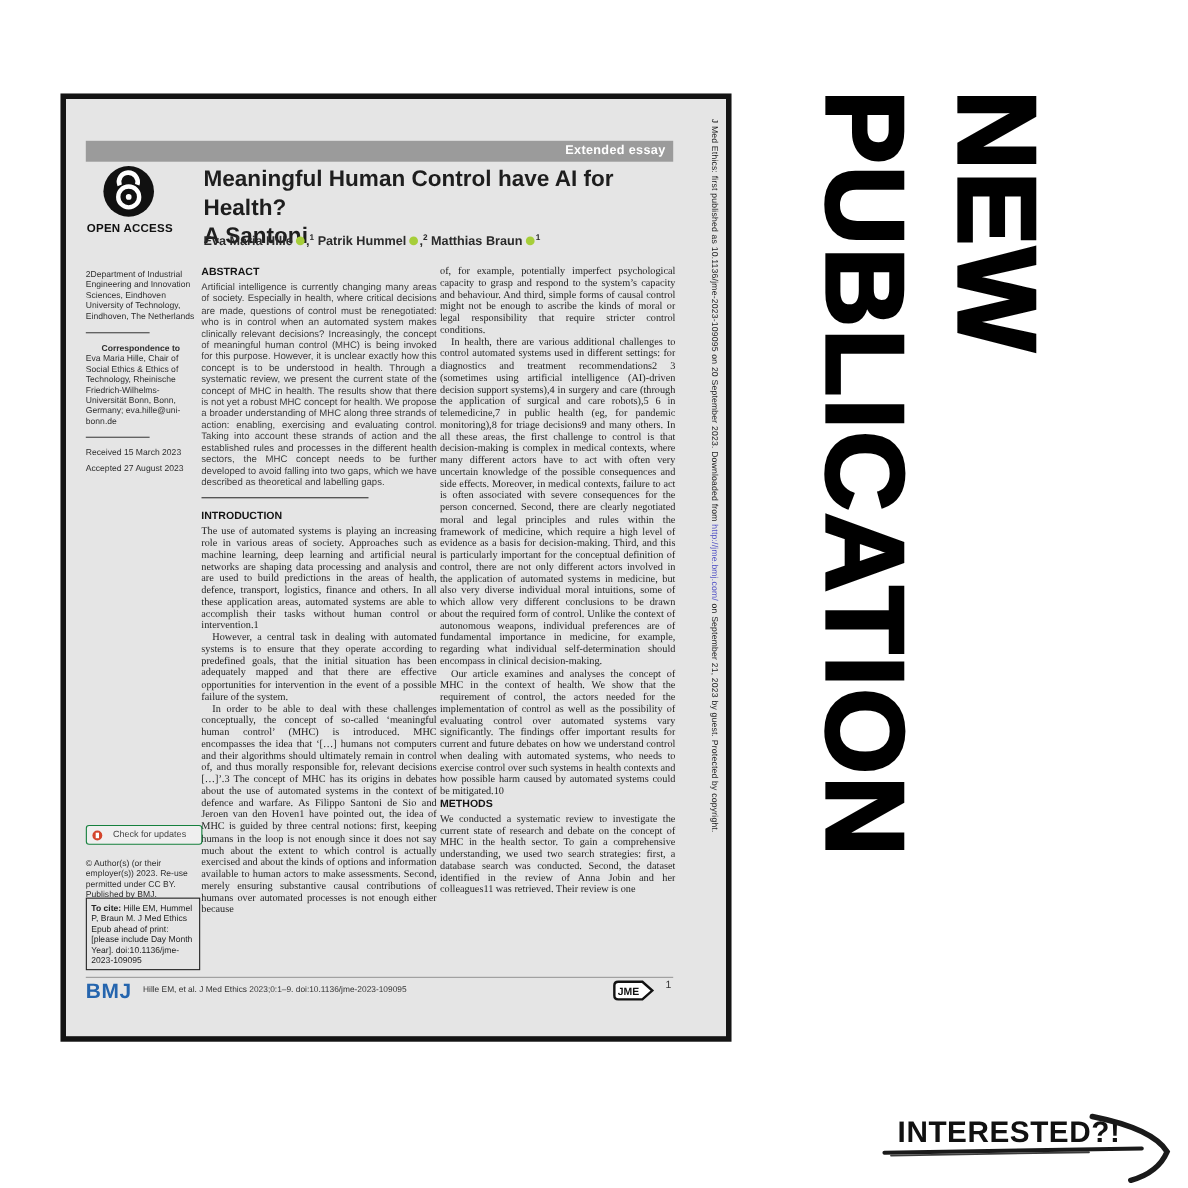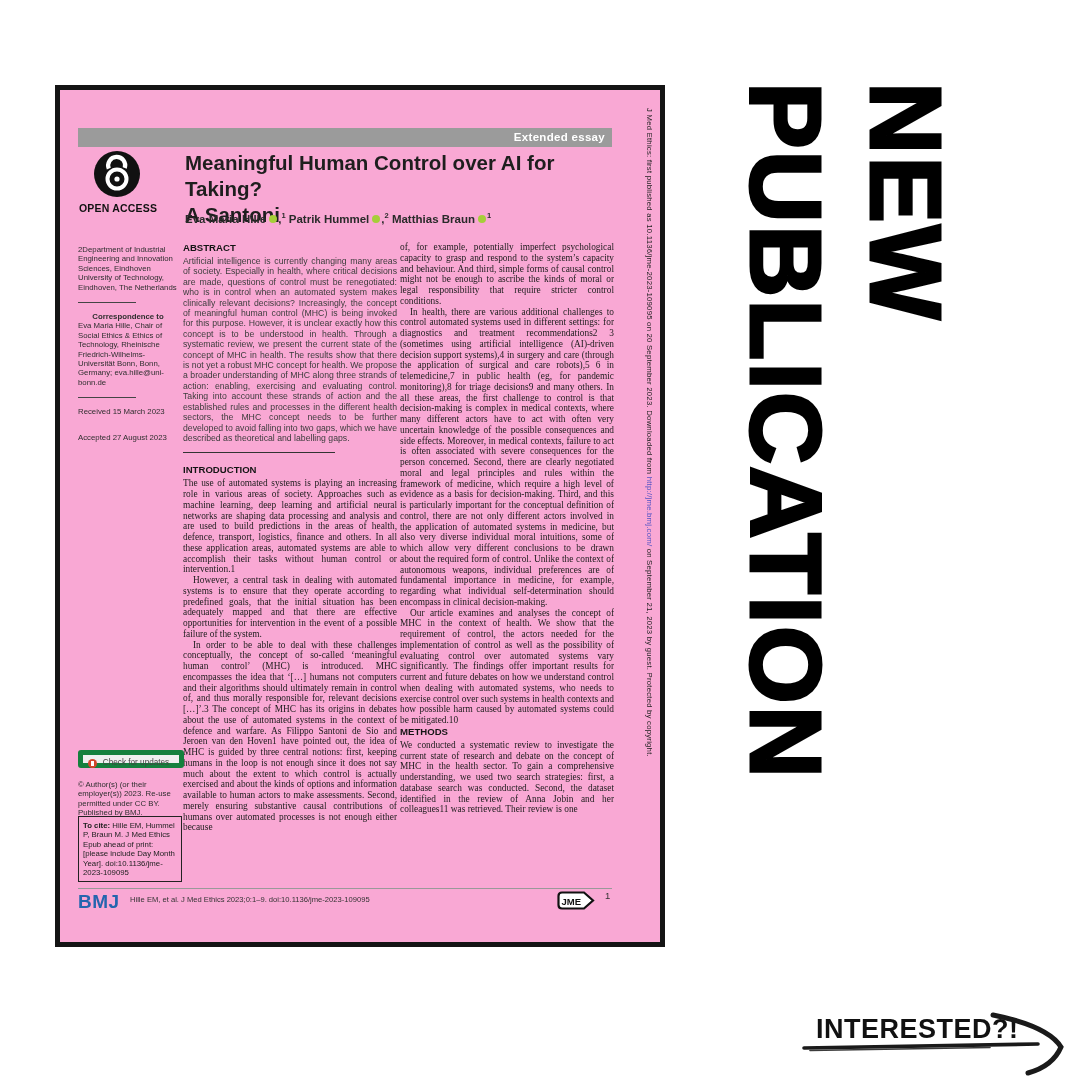--- a/index.html
+++ b/index.html
@@ -5,21 +5,21 @@
   * { margin:0; padding:0; box-sizing:border-box; }
   html,body { background:#fff; }
   #canvas {
     position:relative; width:1080px; height:1080px; background:#ffffff;
     font-family:"Liberation Sans", sans-serif; overflow:hidden;
   }
 
   
   .paper {
     position:absolute; left:55px; top:85px; width:610px; height:862px;
-    background:#f9a8d4; border:5px solid #141414;
+    background:#e5e5e5; border:5px solid #141414;
   }
   .paper * { position:absolute; }
 
   .banner {
     left:18px; top:38px; width:534px; height:19px; background:#9b9b9b;
     text-align:right; padding-right:7px; line-height:19px;
     color:#fff; font-weight:bold; font-size:11.5px; letter-spacing:.3px;
   }
 
   .oa-logo { left:33px; top:60px; width:48px; height:48px; }
@@ -36,21 +36,21 @@
   
   .sidecol { left:18px; top:155px; width:100px; font-size:7.8px; line-height:9.4px;
     color:#2e2e2e; }
   .sidecol p { position:static; margin-bottom:9px; }
   .sidecol .rule { position:static; display:block; width:58px; border-top:1px solid #444;
     margin:10px 0 9px; }
   .b { font-weight:bold;text-align:center; }
 
   .check-btn {
     left:18px; top:660px; width:106px; height:18px; background:#efefef;
-    border:5px solid #15803d; border-radius:3px; font-size:8.2px; color:#444;
+    border:1px solid #15803d; border-radius:3px; font-size:8.2px; color:#444;
     line-height:16px; text-align:center; padding-left:10px;
   }
   .check-dot { left:5px; top:4px; width:9px; height:9px; border-radius:50%;
     background:#d4452c; }
   .check-dot:after{ content:""; position:absolute; left:3px; top:2px; width:3px;
     height:5px; background:#fff; }
   .copyright { left:18px; top:690px; width:102px; font-size:7.8px; line-height:9.4px; color:#2e2e2e; }
   .citebox { left:18px; top:726px; width:104px; border:1px solid #222;
     padding:4px; font-size:7.8px; line-height:9.4px; color:#222; }
   .citebox span { position:static; }
@@ -114,36 +114,36 @@
 
     <svg class="oa-logo" width="48" height="48" viewBox="0 0 48 48">
       <circle cx="24" cy="24" r="23" fill="#111"></circle>
       <path d="M17 21 a8.5 8.5 0 1 1 15 -5.5" fill="none" stroke="#fff" stroke-width="4.2" transform="rotate(18 24 16)"></path>
       <circle cx="24" cy="29" r="9.5" fill="none" stroke="#fff" stroke-width="4"></circle>
       <circle cx="24" cy="29" r="2.6" fill="#fff"></circle>
     </svg>
     <div class="oa-label">OPEN ACCESS</div>
 
     <div class="title">
-      <span style="position:static">Meaningful Human Control over AI for Taking?</span><br>
+      <span style="position:static">Meaningful Human Control have AI for Health?</span><br>
       <span style="position:static">A Santoni</span>
     </div>
     <div class="authors">
       <span style="position:static">Eva Maria Hille</span><span class="orcid"></span>,<sup>1</sup>
       <span style="position:static">Patrik Hummel</span><span class="orcid"></span>,<sup>2</sup>
       <span style="position:static">Matthias Braun</span><span class="orcid"></span><sup>1</sup>
     </div>
 
     <div class="sidecol">
       <p>2Department of Industrial Engineering and Innovation Sciences, Eindhoven University of Technology, Eindhoven, The Netherlands</p>
       <span class="rule"></span>
       <p style="margin-bottom:0" class="b">Correspondence to</p>
       <p>Eva Maria Hille, Chair of Social Ethics &amp; Ethics of Technology, Rheinische Friedrich-Wilhelms-Universität Bonn, Bonn, Germany; eva.hille@uni-bonn.de</p>
       <span class="rule"></span>
-      <p style="margin-bottom:16px">Received 15 March 2023</p>
+      <p style="margin-bottom:4px">Received 15 March 2023</p>
       <p>Accepted 27 August 2023</p>
     </div>
 
     <div class="col col-mid">
       <h3>ABSTRACT</h3>
       <p class="sansbody">Artificial intelligence is currently changing many areas of society. Especially in health, where critical decisions are made, questions of control must be renegotiated: who is in control when an automated system makes clinically relevant decisions? Increasingly, the concept of meaningful human control (MHC) is being invoked for this purpose. However, it is unclear exactly how this concept is to be understood in health. Through a systematic review, we present the current state of the concept of MHC in health. The results show that there is not yet a robust MHC concept for health. We propose a broader understanding of MHC along three strands of action: enabling, exercising and evaluating control. Taking into account these strands of action and the established rules and processes in the different health sectors, the MHC concept needs to be further developed to avoid falling into two gaps, which we have described as theoretical and labelling gaps.</p>
       <span class="abs-rule"></span>
       <h3>INTRODUCTION</h3>
       <p class="serifbody">The use of automated systems is playing an increasing role in various areas of society. Approaches such as machine learning, deep learning and artificial neural networks are shaping data processing and analysis and are used to build predictions in the areas of health, defence, transport, logistics, finance and others. In all these application areas, automated systems are able to accomplish their tasks without human control or intervention.1</p>
       <p class="serifbody indent">However, a central task in dealing with automated systems is to ensure that they operate according to predefined goals, that the initial situation has been adequately mapped and that there are effective opportunities for intervention in the event of a possible failure of the system.</p>

